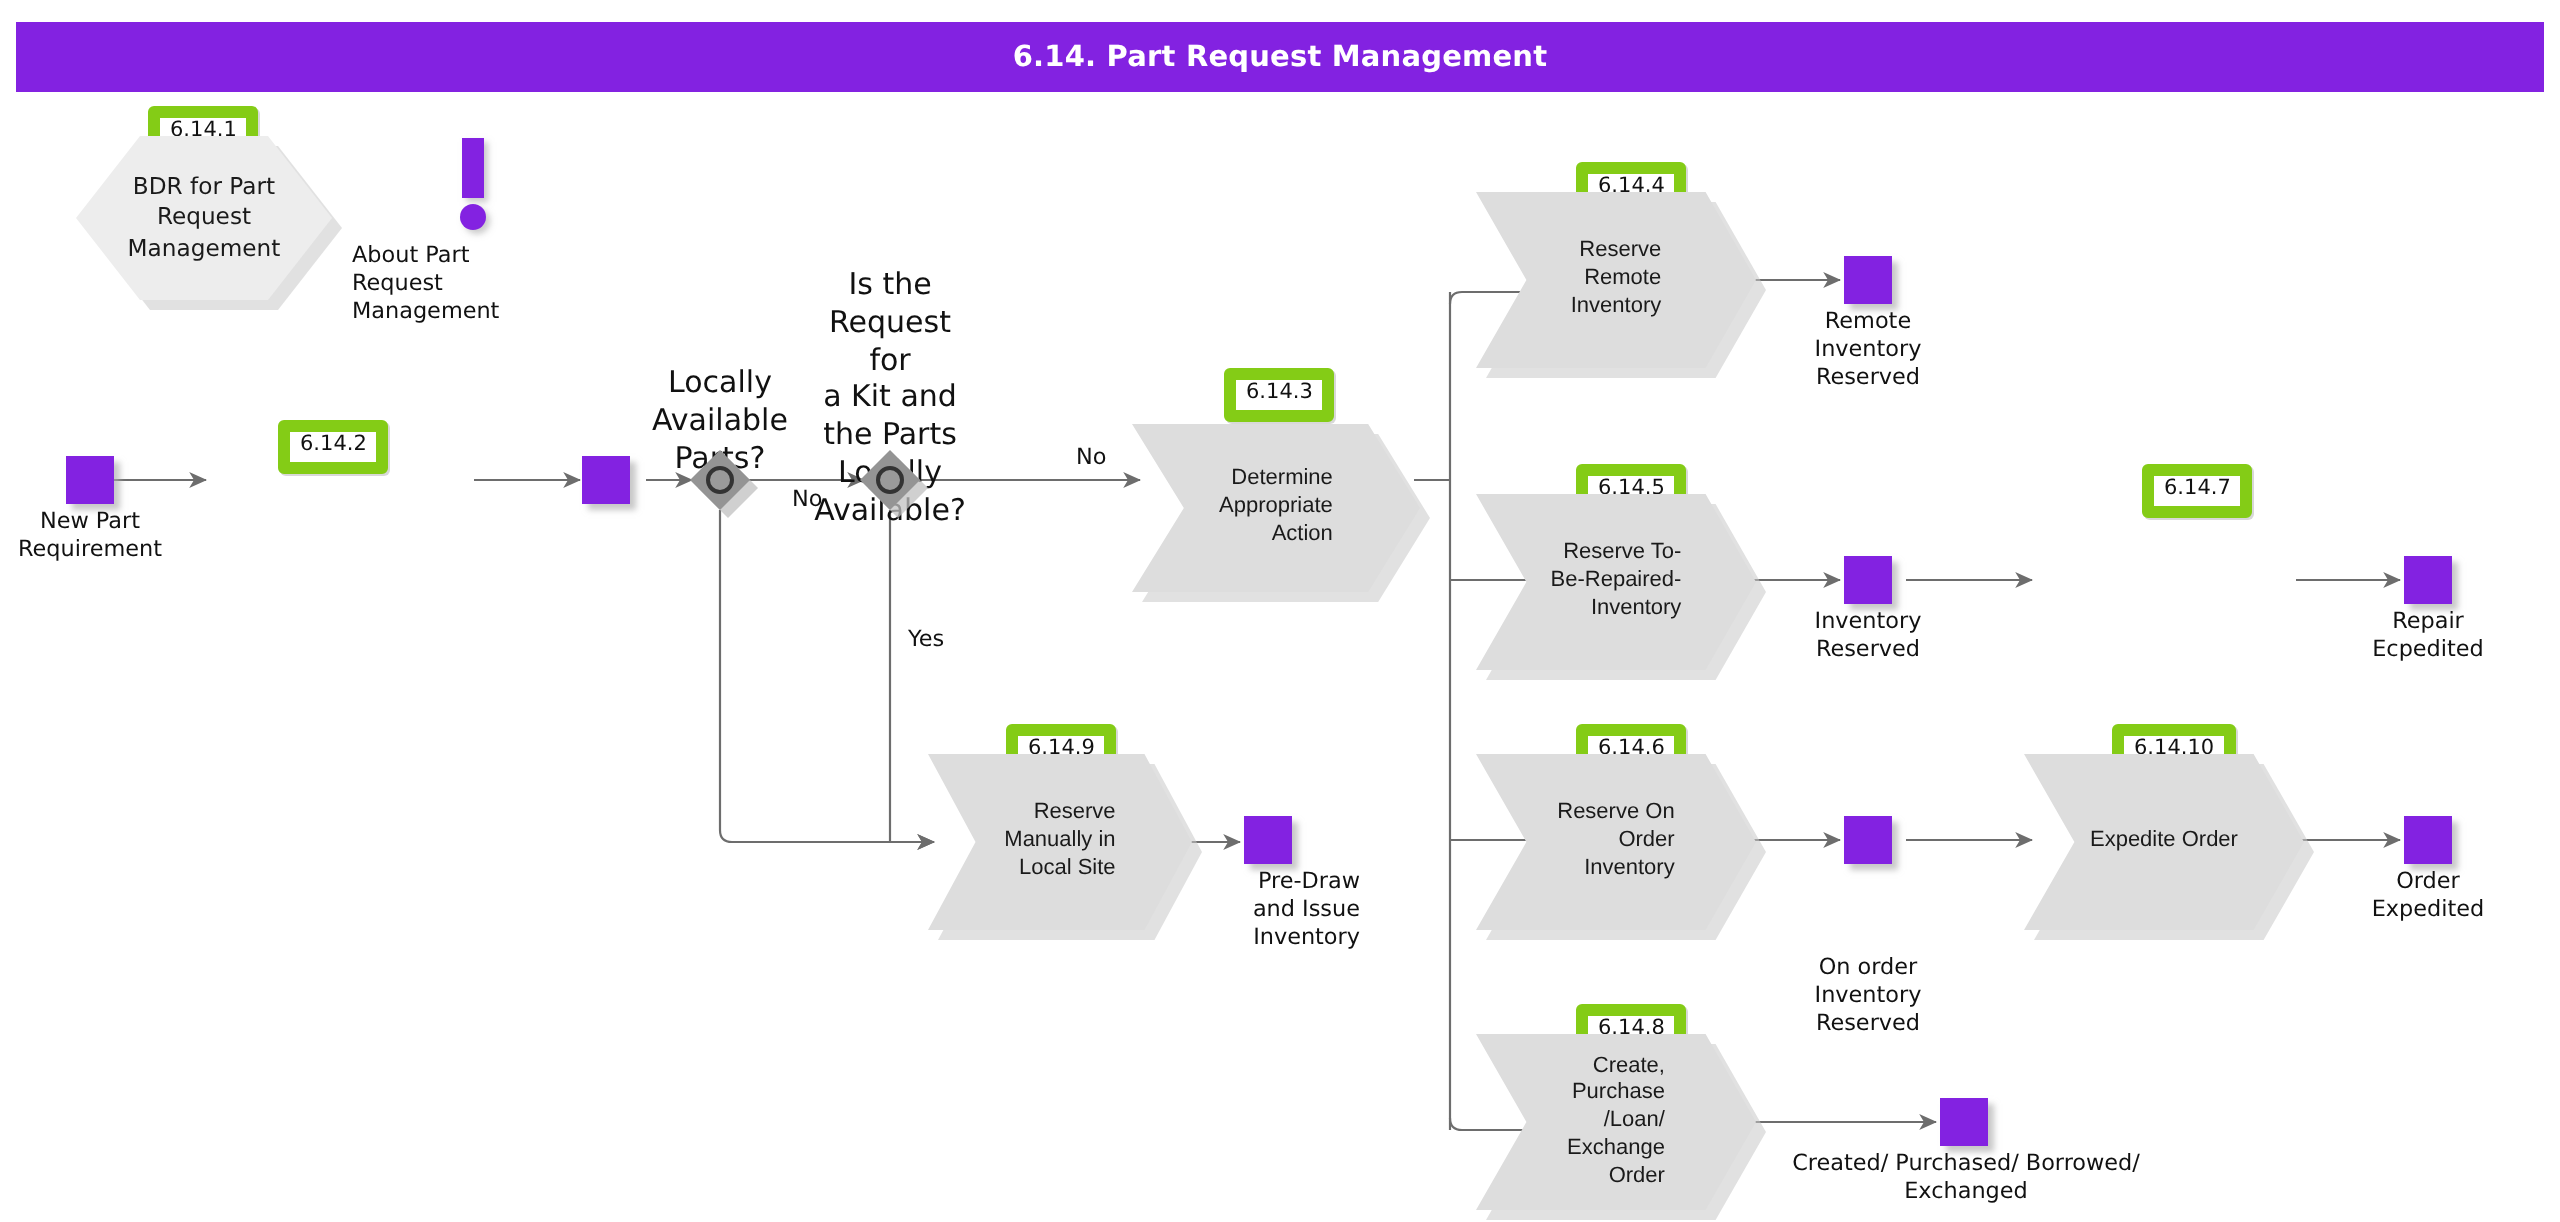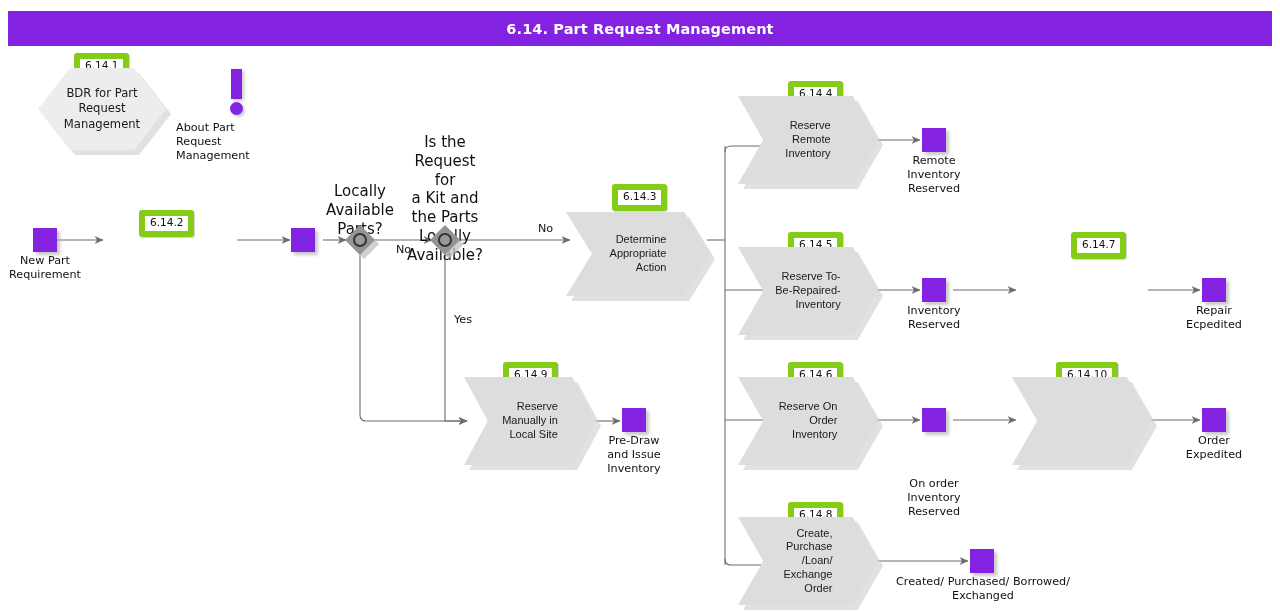--- a/index.html
+++ b/index.html
@@ -385,20 +385,21 @@
   </div>
   <div class="sq" style="left:922px; top:408px;"></div>
   <div class="sq-label" style="left:884px; top:434px; width:100px;margin-top:43px;">On order
 Inventory
 Reserved</div>
 
   <div class="badge" style="left:1056px; top:362px;">6.14.10</div>
   <div class="chevron" style="left:1012px; top:377px; width:140px; height:88px;">
     <div class="shadow"></div>
     <div class="body"></div>
+    <div class="label">Expedite Order</div>
   </div>
   <div class="sq" style="left:1202px; top:408px;"></div>
   <div class="sq-label" style="left:1168px; top:434px; width:92px;">Order
 Expedited</div>
 
   <div class="badge" style="left:788px; top:502px;">6.14.8</div>
   <div class="chevron" style="left:738px; top:517px; width:140px; height:88px;">
     <div class="shadow"></div>
     <div class="body"></div>
     <div class="label">Create,
@@ -413,17 +414,17 @@
 
   <div class="badge" style="left:503px; top:362px;">6.14.9</div>
   <div class="chevron" style="left:464px; top:377px; width:132px; height:88px;">
     <div class="shadow"></div>
     <div class="body"></div>
     <div class="label">Reserve
 Manually in
 Local Site</div>
   </div>
   <div class="sq" style="left:622px; top:408px;"></div>
-  <div class="sq-label" style="left:588px; top:434px; width:92px;">Pre-Draw
+  <div class="sq-label" style="left:588px; top:434px; width:92px;text-align:right;">Pre-Draw
 and Issue
 Inventory</div>
 
 </div>
 
 </body></html>

